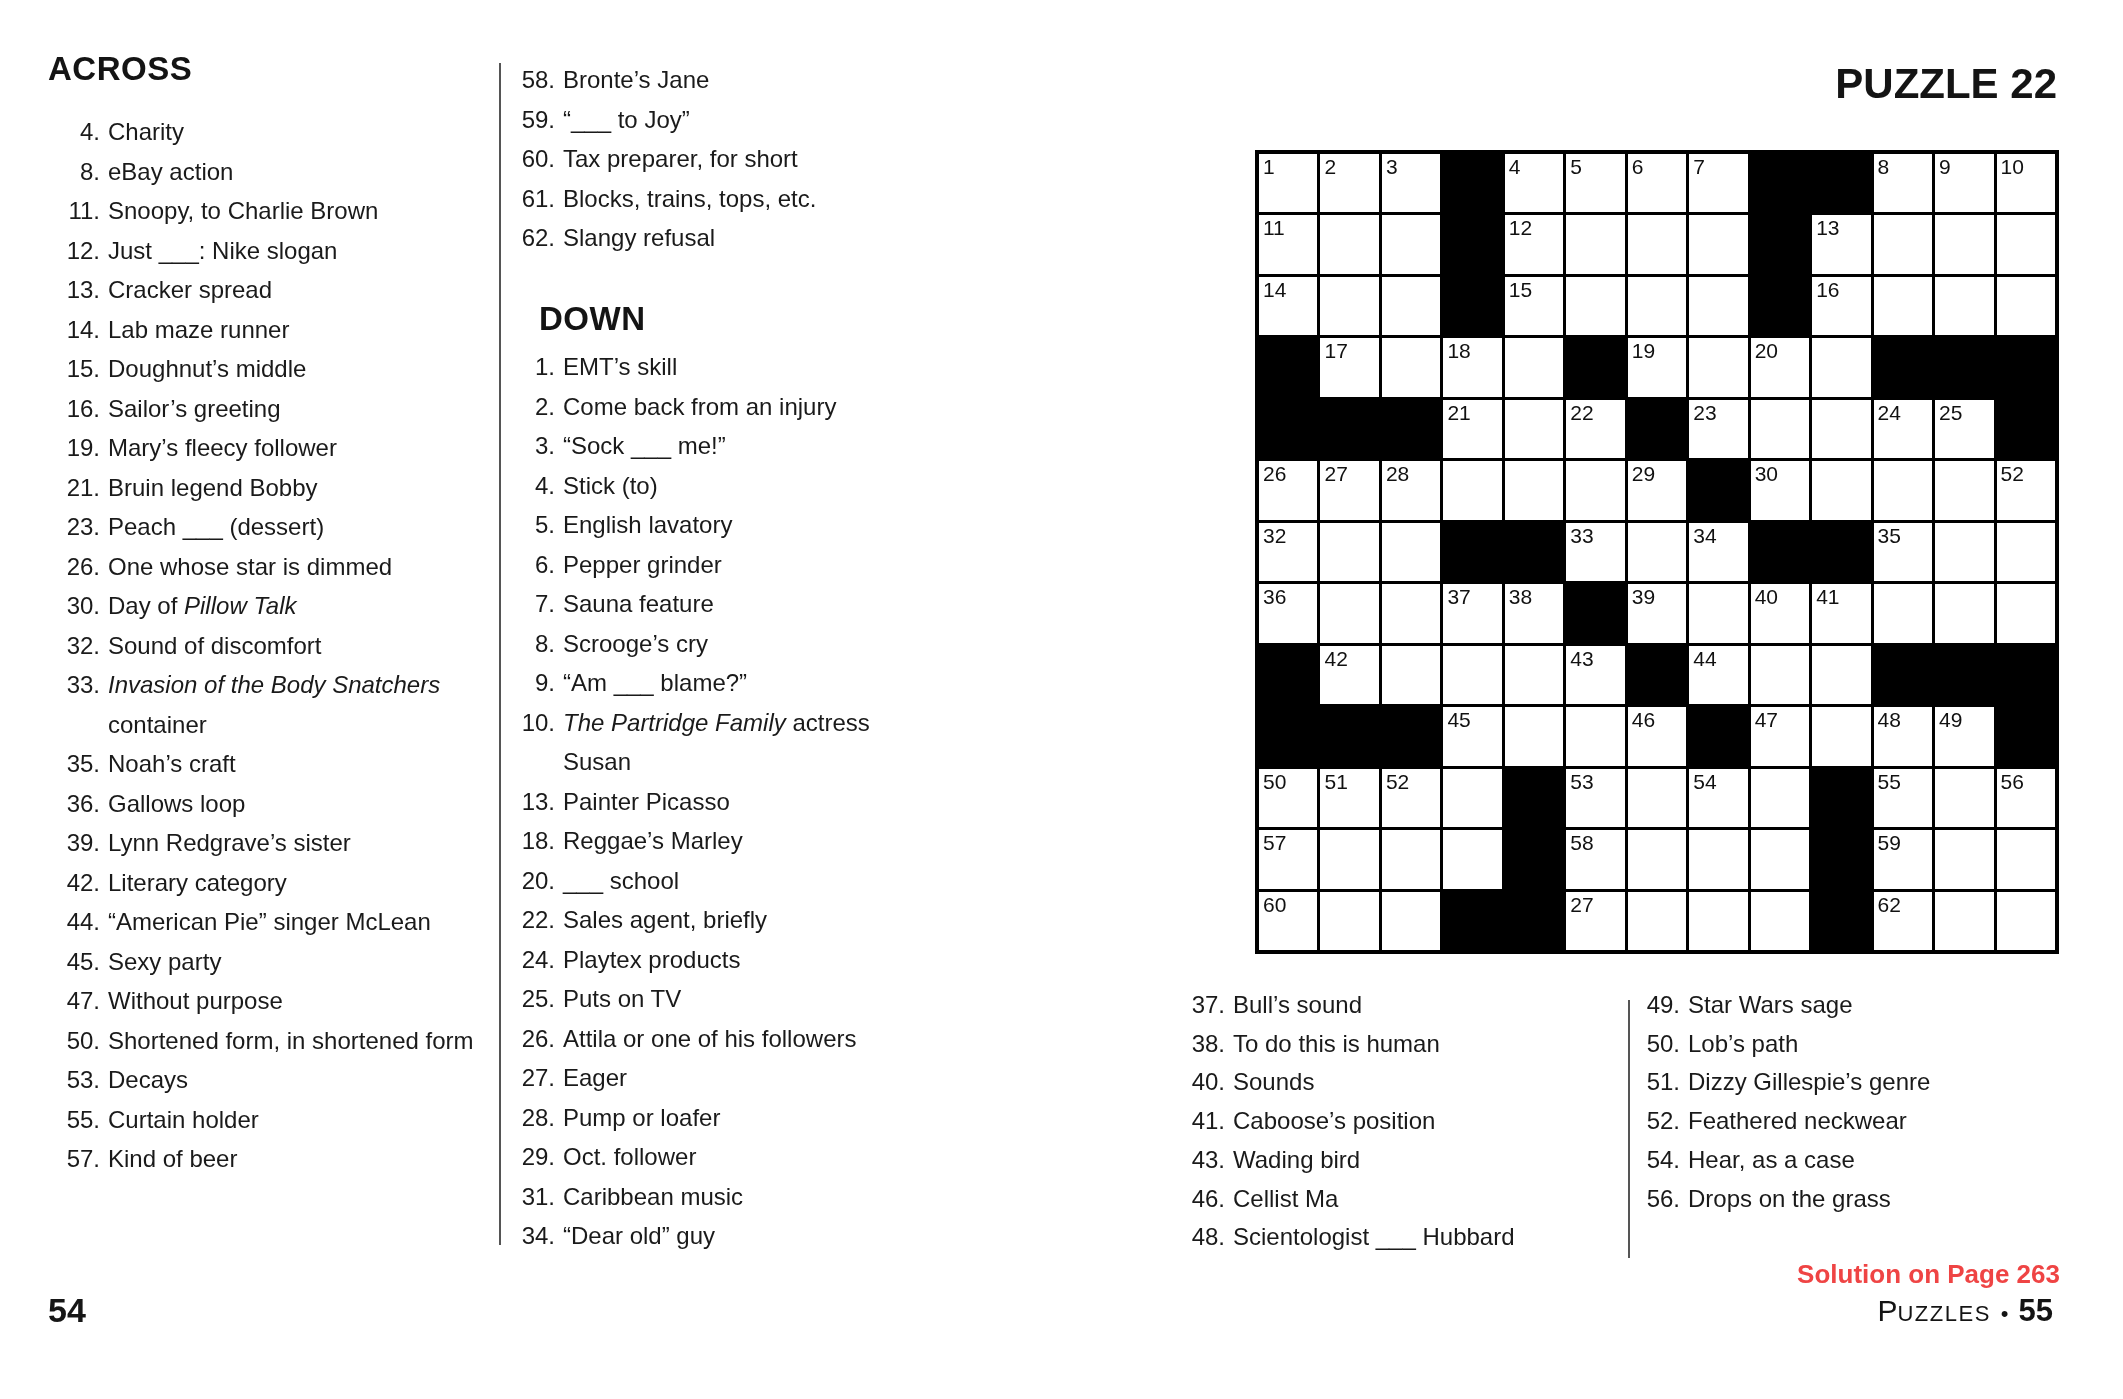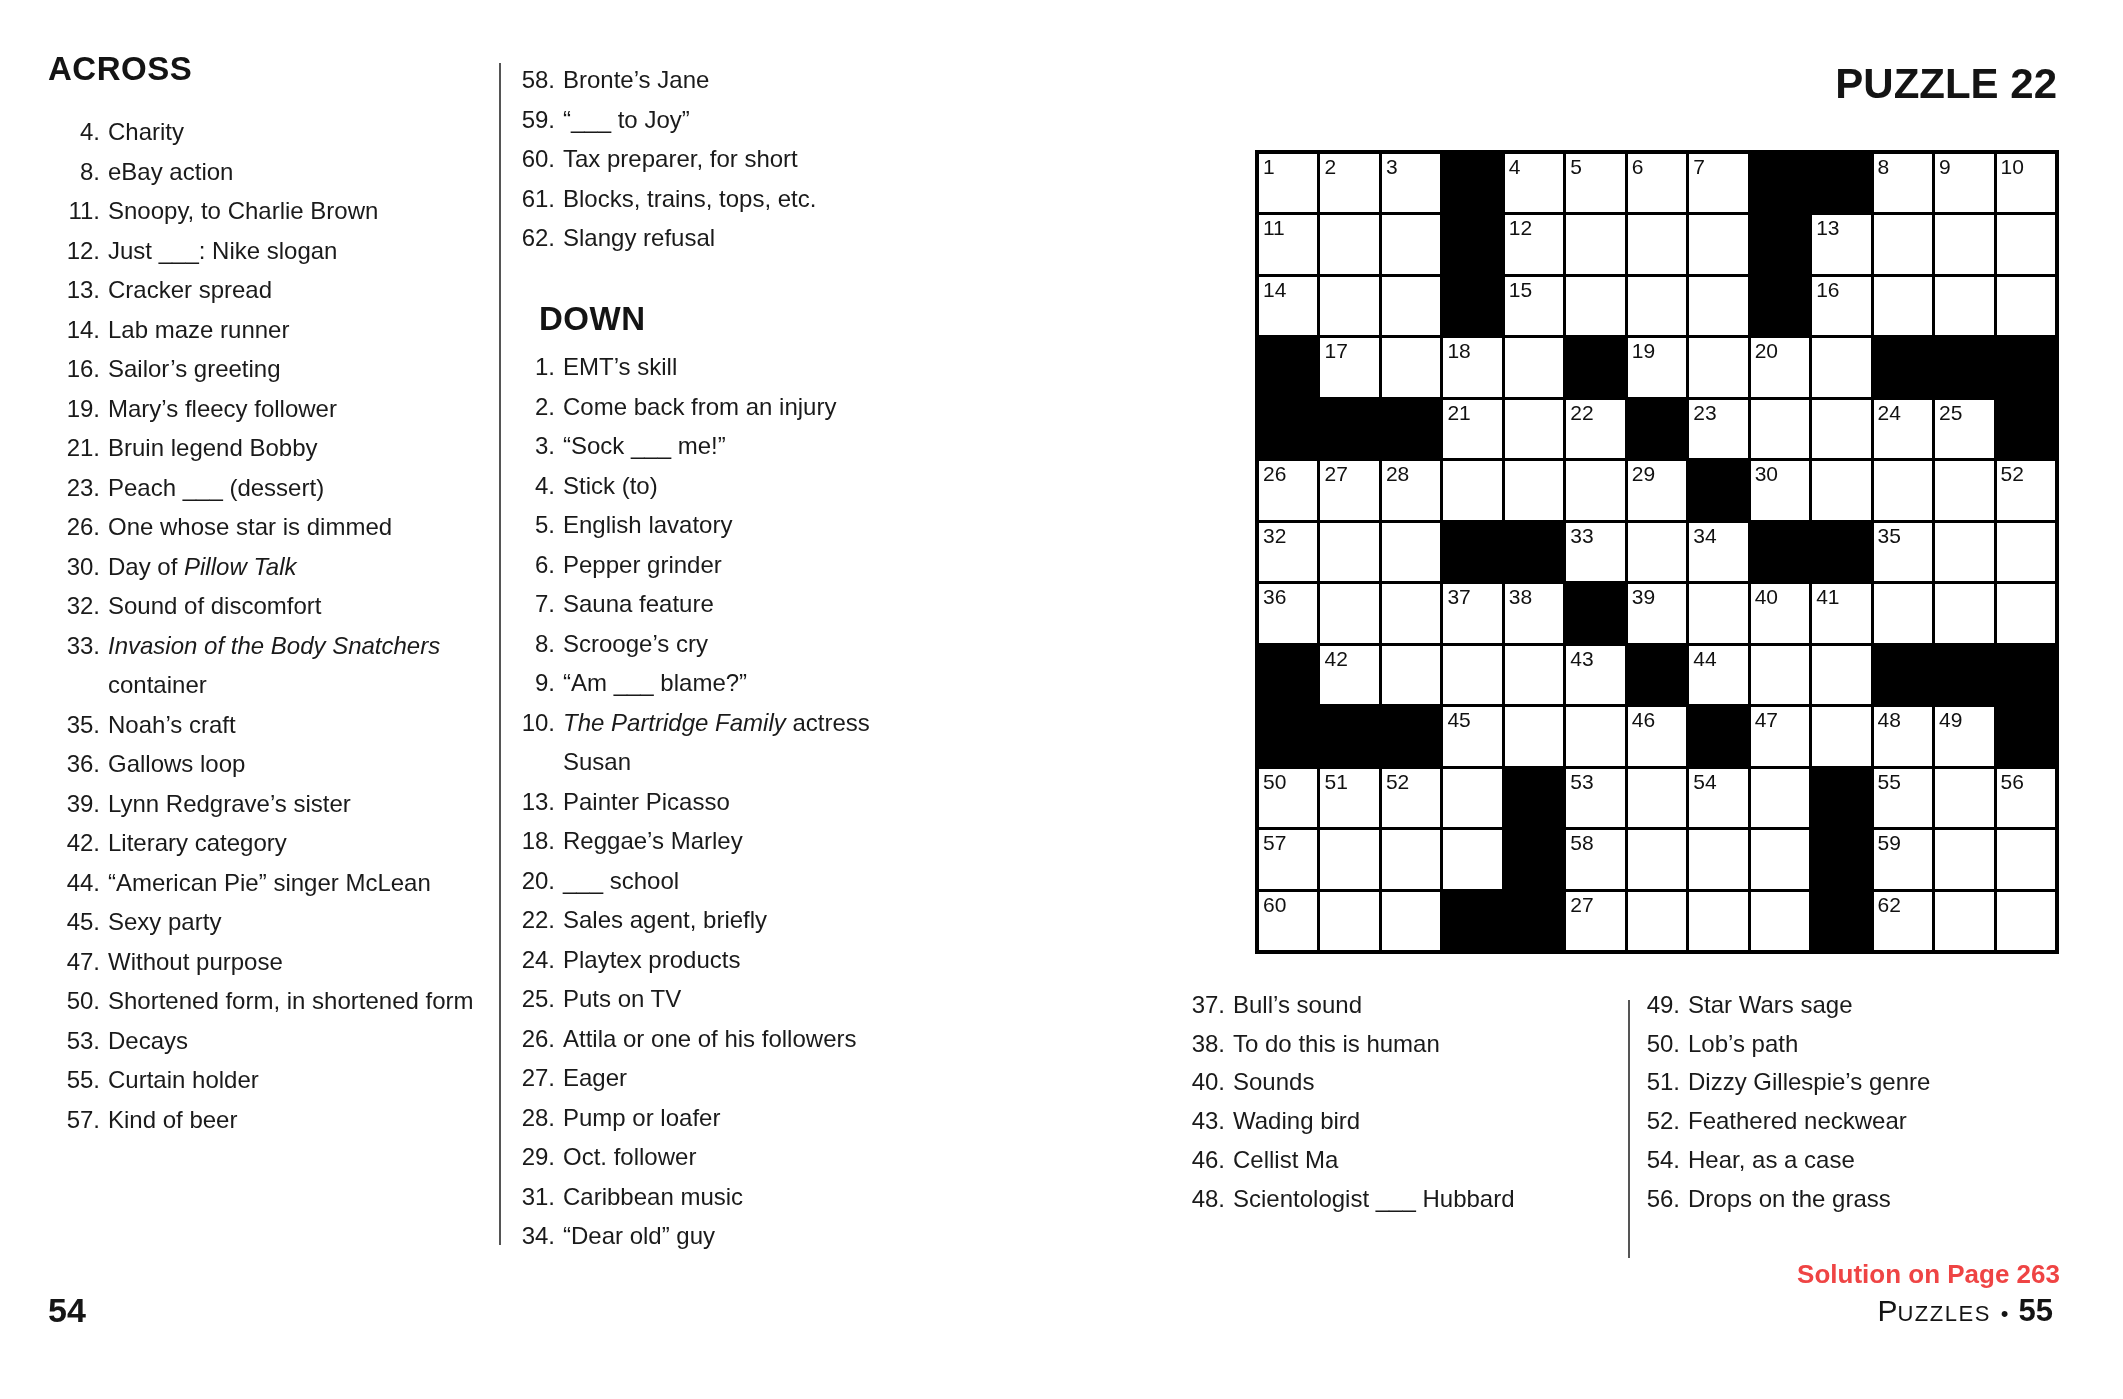--- a/index.html
+++ b/index.html
@@ -45,20 +45,21 @@
 <div id="puzzle-title">PUZZLE 22</div>
 
 <div class="head" style="position:absolute;left:48px;top:50px;">ACROSS</div>
 <div class="cluelist" style="left:48px;top:112px;width:455px;">
     <div class="clue"><span class="cnum">4.</span><span class="ctxt">Charity</span></div>
     <div class="clue"><span class="cnum">8.</span><span class="ctxt">eBay action</span></div>
     <div class="clue"><span class="cnum">11.</span><span class="ctxt">Snoopy, to Charlie Brown</span></div>
     <div class="clue"><span class="cnum">12.</span><span class="ctxt">Just ___: Nike slogan</span></div>
     <div class="clue"><span class="cnum">13.</span><span class="ctxt">Cracker spread</span></div>
     <div class="clue"><span class="cnum">14.</span><span class="ctxt">Lab maze runner</span></div>
+    <div class="clue"><span class="cnum">15.</span><span class="ctxt">Doughnut’s middle</span></div>
     <div class="clue"><span class="cnum">16.</span><span class="ctxt">Sailor’s greeting</span></div>
     <div class="clue"><span class="cnum">19.</span><span class="ctxt">Mary’s fleecy follower</span></div>
     <div class="clue"><span class="cnum">21.</span><span class="ctxt">Bruin legend Bobby</span></div>
     <div class="clue"><span class="cnum">23.</span><span class="ctxt">Peach ___ (dessert)</span></div>
     <div class="clue"><span class="cnum">26.</span><span class="ctxt">One whose star is dimmed</span></div>
     <div class="clue"><span class="cnum">30.</span><span class="ctxt">Day of <i>Pillow Talk</i></span></div>
     <div class="clue"><span class="cnum">32.</span><span class="ctxt">Sound of discomfort</span></div>
     <div class="clue"><span class="cnum">33.</span><span class="ctxt"><i>Invasion of the Body Snatchers</i><br>container</span></div>
     <div class="clue"><span class="cnum">35.</span><span class="ctxt">Noah’s craft</span></div>
     <div class="clue"><span class="cnum">36.</span><span class="ctxt">Gallows loop</span></div>
@@ -401,20 +402,21 @@
       <span class="gnum">62</span>
     </div>
     <div class="gcell"></div>
     <div class="gcell"></div>
   </div>
 
 <div class="cluelist bl" style="left:1180px;top:986px;width:440px;">
     <div class="clue"><span class="cnum">37.</span><span class="ctxt">Bull’s sound</span></div>
     <div class="clue"><span class="cnum">38.</span><span class="ctxt">To do this is human</span></div>
     <div class="clue"><span class="cnum">40.</span><span class="ctxt">Sounds</span></div>
+    <div class="clue"><span class="cnum">41.</span><span class="ctxt">Caboose’s position</span></div>
     <div class="clue"><span class="cnum">43.</span><span class="ctxt">Wading bird</span></div>
     <div class="clue"><span class="cnum">46.</span><span class="ctxt">Cellist Ma</span></div>
     <div class="clue"><span class="cnum">48.</span><span class="ctxt">Scientologist ___ Hubbard</span></div>
   </div>
 <div class="vdiv" style="left:1628px;top:1000px;height:258px;"></div>
 <div class="cluelist br" style="left:1640px;top:986px;width:420px;">
     <div class="clue"><span class="cnum">49.</span><span class="ctxt">Star Wars sage</span></div>
     <div class="clue"><span class="cnum">50.</span><span class="ctxt">Lob’s path</span></div>
     <div class="clue"><span class="cnum">51.</span><span class="ctxt">Dizzy Gillespie’s genre</span></div>
     <div class="clue"><span class="cnum">52.</span><span class="ctxt">Feathered neckwear</span></div>

